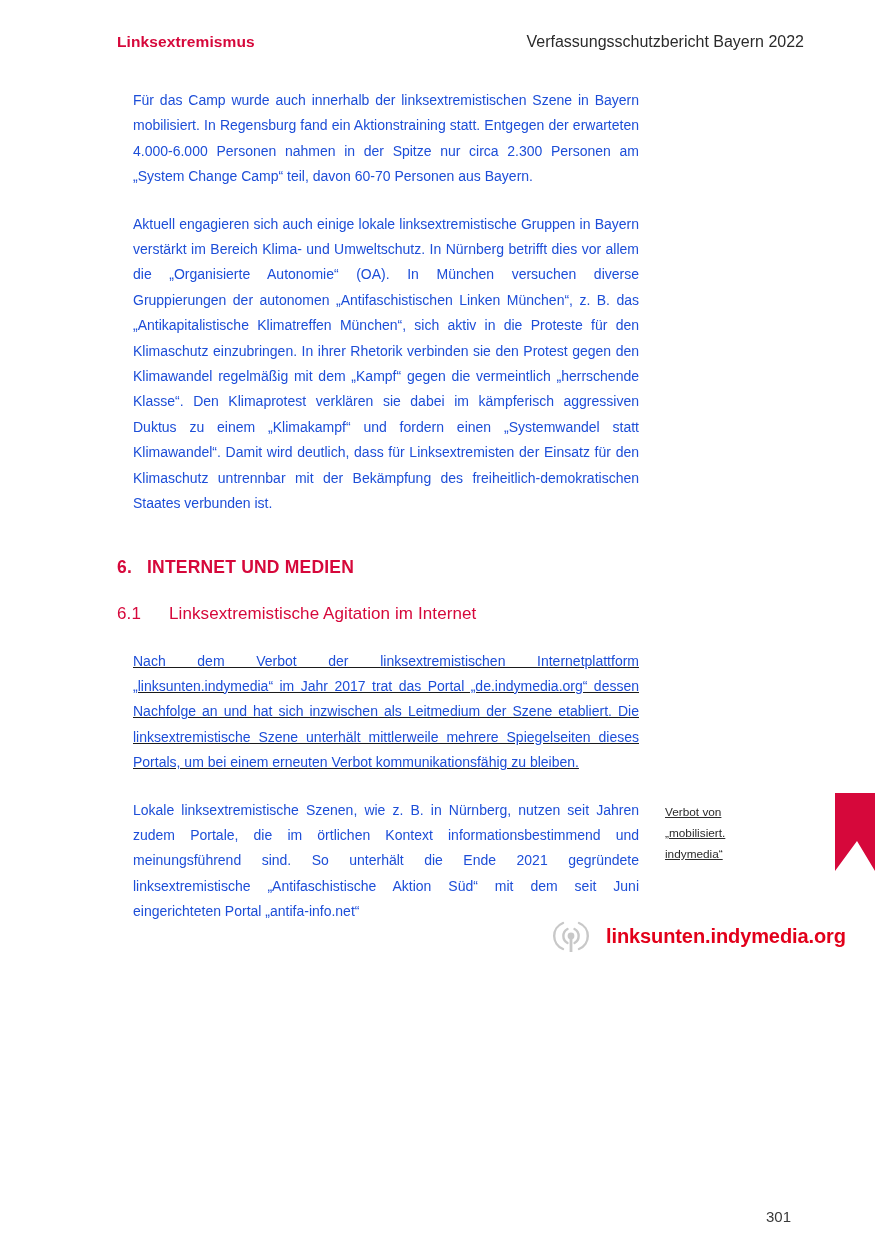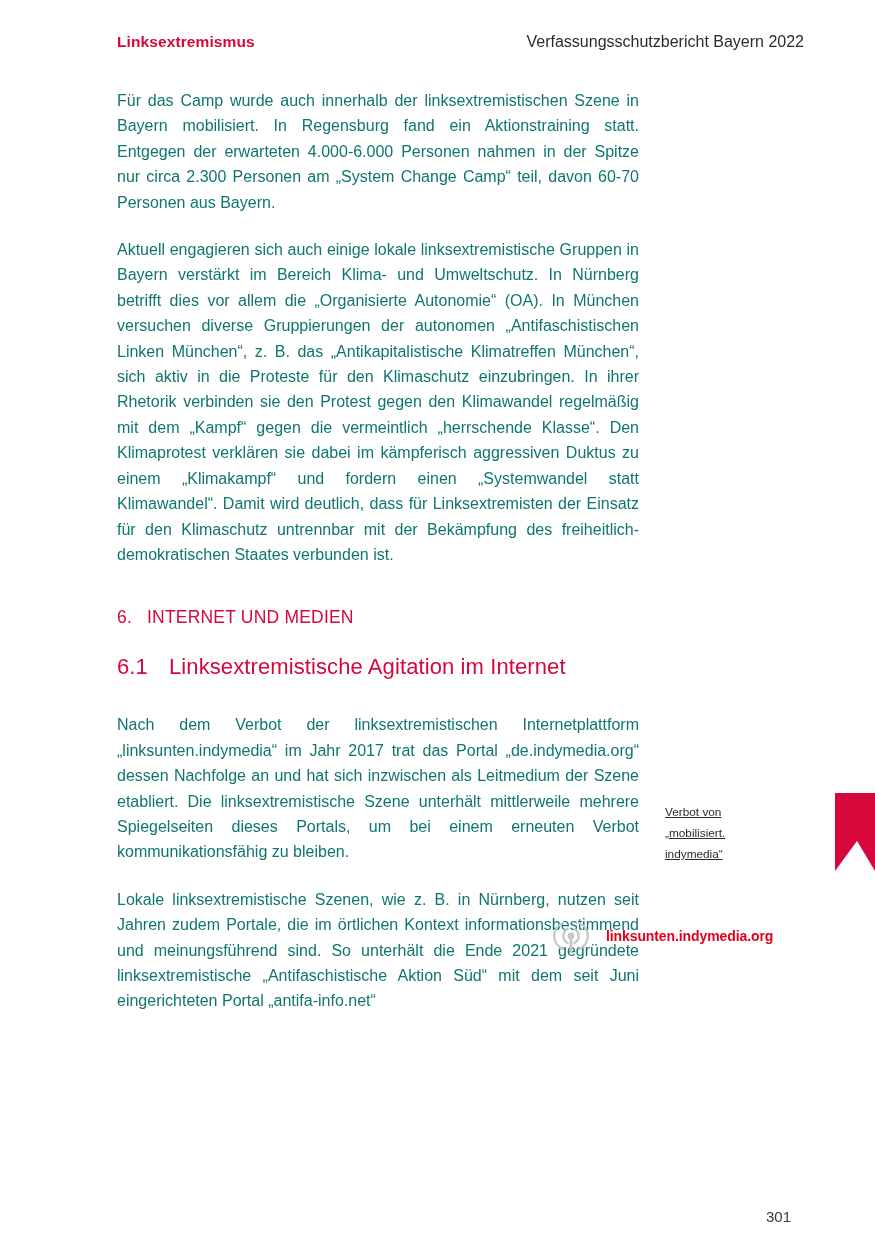--- a/index.html
+++ b/index.html
@@ -43,59 +43,60 @@
   }
 
   
   .content {
     position: absolute;
     left: 117px;
     top: 88px;
     width: 522px;
   }
   p.body {
-    margin: 0 0 22px 0;
-    font-size: 16px;
+    margin: 0 0 22px 16px;
+    font-size: 14px;
     line-height: 25.4px;
     text-align: justify;
     text-justify: inter-word;
-    color: #0f766e;
+    color: #1d4ed8;
     hyphens: manual;
   }
   p.body.last {
     margin-bottom: 0;
   }
 
   
   h2.chapter {
     margin: 40px 0 12px 0;
     font-size: 17.5px;
-    font-weight: normal;
+    font-weight: bold;
     color: #d6083b;
     letter-spacing: 0.2px;
   }
   h2.chapter .num {
     display: inline-block;
     width: 30px;
   }
   h3.section {
-    margin: 26px 0 32px 0;
-    font-size: 22px;
+    margin: 26px 0 25px 0;
+    font-size: 17px;
     font-weight: normal;
     color: #d6083b;
     letter-spacing: 0.1px;
   }
   h3.section .num {
     display: inline-block;
     width: 52px;
   }
 
   
   .wrap-block {
     position: relative;
+    text-decoration: underline;
   }
   .logo-float {
     float: right;
     width: 0px;
     height: 118px;
   }
 
   
   .margin-note {
     position: absolute;
@@ -128,21 +129,21 @@
     align-items: center;
     gap: 12px;
   }
   .indy-icon {
     width: 46px;
     height: 42px;
     flex: 0 0 46px;
     position: relative;
   }
   .indy-text {
-    font-size: 14px;
+    font-size: 20px;
     font-weight: bold;
     color: #e2001a;
     letter-spacing: -0.1px;
     white-space: nowrap;
   }
 
   
   .page-number {
     position: absolute;
     left: 766px;

